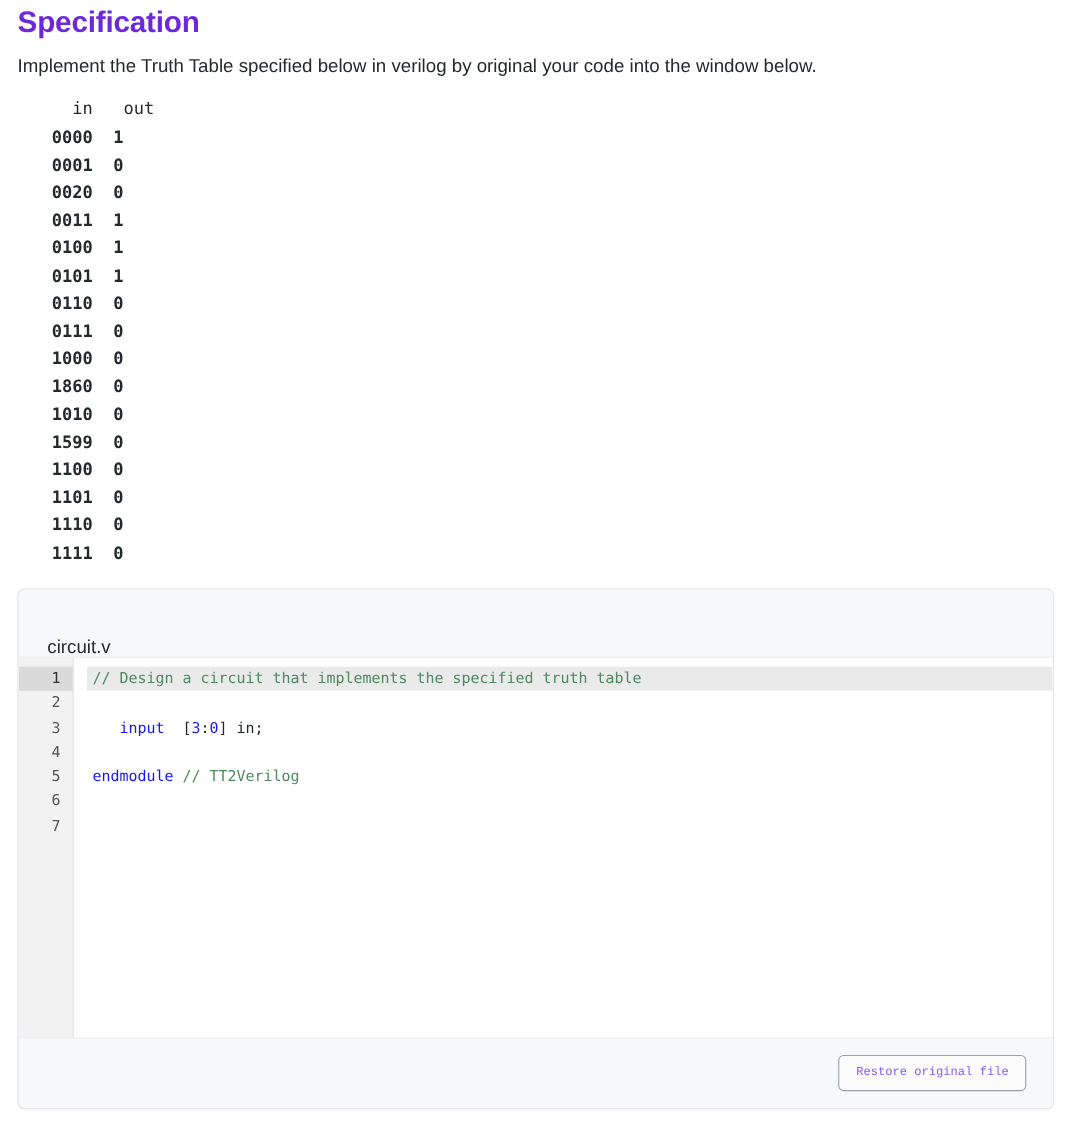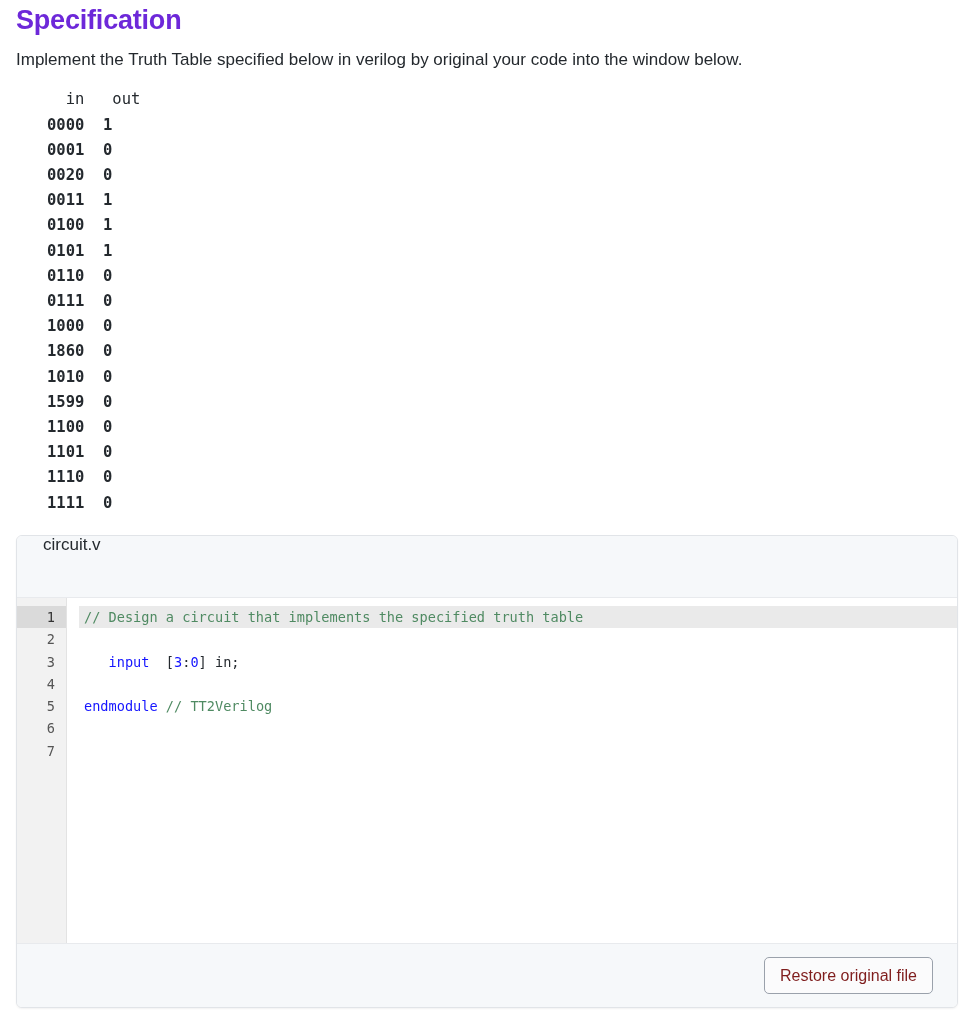--- a/index.html
+++ b/index.html
@@ -61,21 +61,21 @@
     border-radius: 6px;
     background: #ffffff;
     box-shadow: 0 1px 2px rgba(27,31,35,0.06);
     overflow: hidden;
   }
   .editor-header {
     height: 62px;
     background: #f6f8fa;
     border-bottom: 1px solid #e8eaed;
     display: flex;
-    align-items: flex-start;
+    align-items: flex-end;
     padding-left: 26px;
   }
   .editor-filename {
     font-size: 17px;
     color: #24292e;
     line-height: 1;
   }
   .editor-body {
     position: relative;
     height: 345px;
@@ -134,23 +134,23 @@
   .editor-footer {
     background: #f6f8fa;
     border-top: 1px solid #e8eaed;
     height: 64px;
     display: flex;
     align-items: center;
     justify-content: flex-end;
     padding-right: 24px;
   }
   .restore-btn {
-    font-family: Liberation Sans, sans-serif;
-    font-size: 16px;
-    color: #7f1d1d;
+    font-family: Liberation Mono, monospace;
+    font-size: 11px;
+    color: #8b5cf6;
     background: #fbfbfc;
     border: 1px solid #9aa1ab;
     border-radius: 5px;
     padding: 9px 15px;
     line-height: 1.1;
     cursor: pointer;
   }
 </style>
 </head>
 <body>

